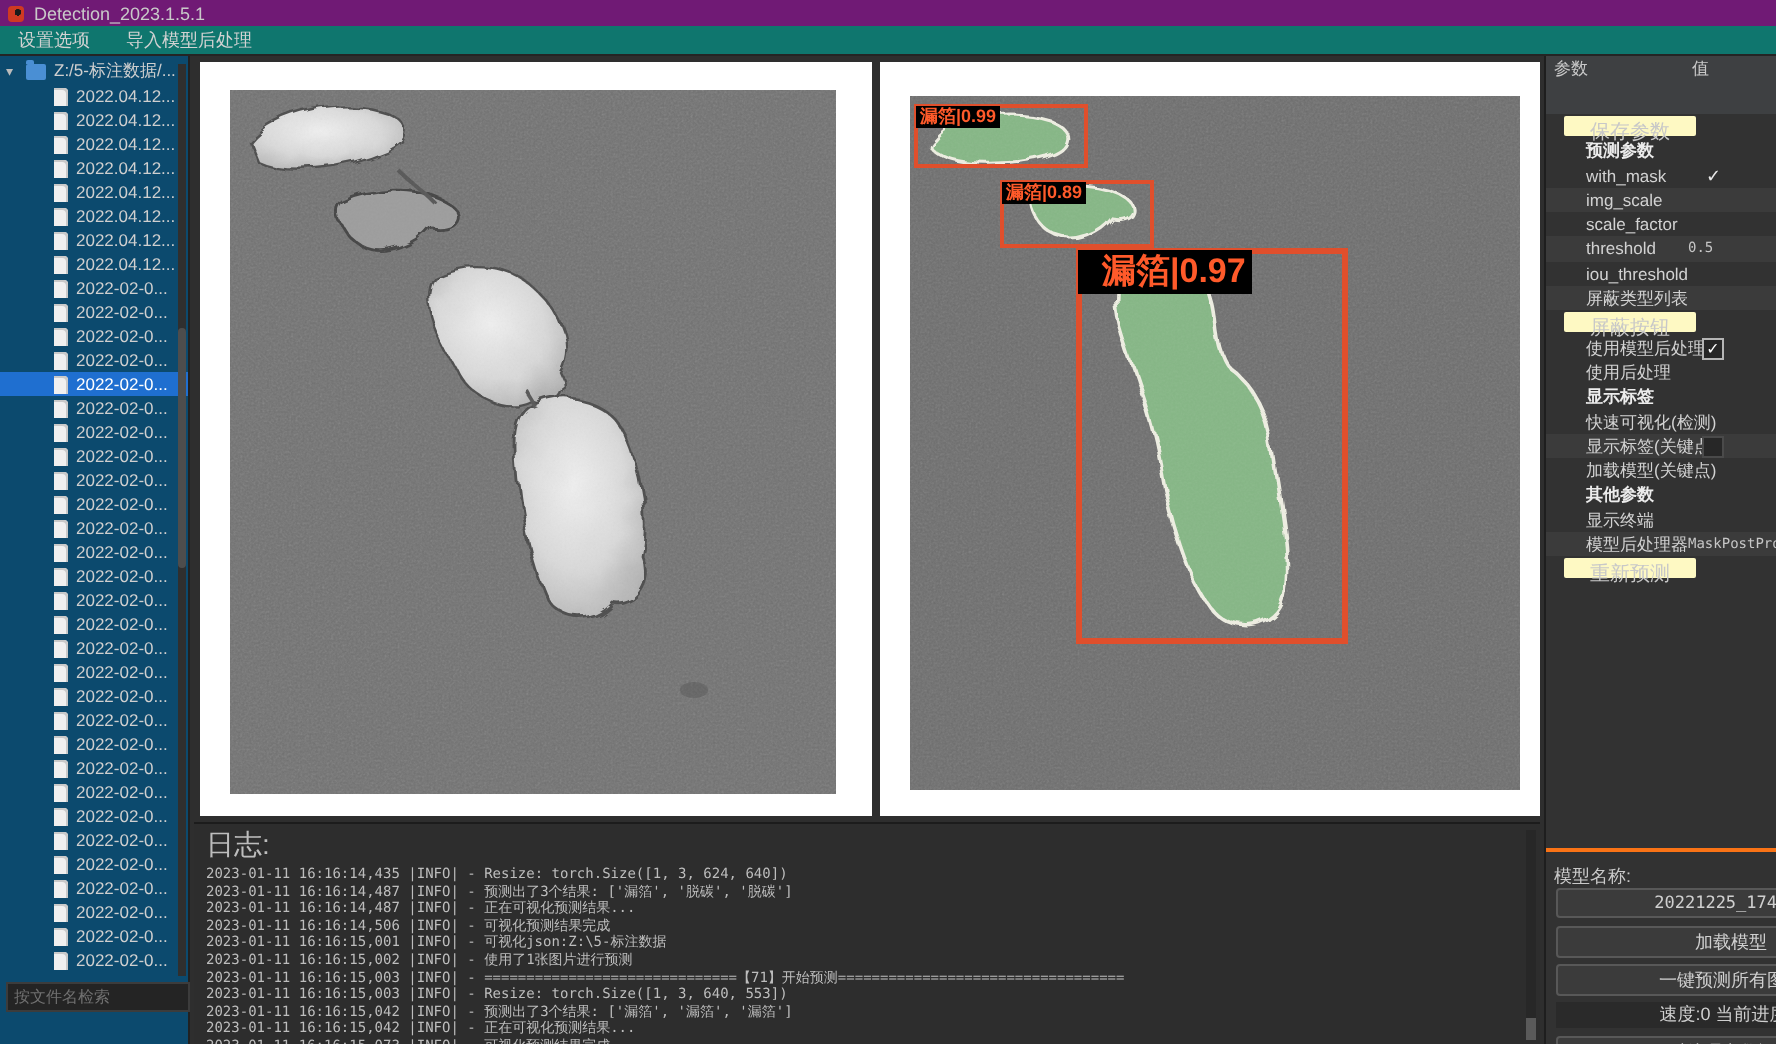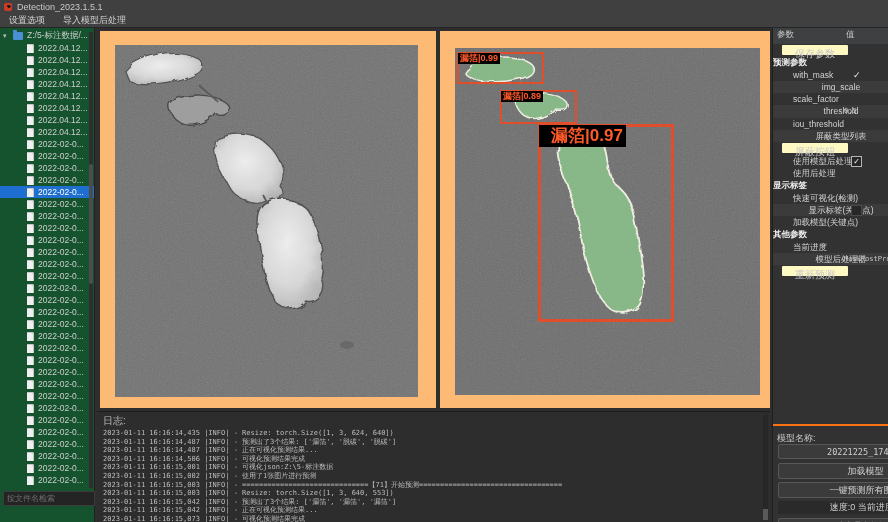--- a/index.html
+++ b/index.html
@@ -1,75 +1,75 @@
 <!DOCTYPE html>
 <html style="--accent: #e04f2c; --label: #ff5a2a;"><head>
 <meta charset="utf-8">
 <style>
   html,body{margin:0;padding:0;}
   body{width:888px;height:522px;overflow:hidden;position:relative;background:#2e2e2e;
        font-family:"Liberation Sans","DejaVu Sans",sans-serif;-webkit-font-smoothing:antialiased;}
   #window{position:absolute;inset:0;}
 
   
-  .titlebar{position:absolute;left:0;top:0;width:888px;height:14px;background:#404040;
+  .titlebar{position:absolute;left:0;top:0;width:888px;height:14px;background:#701a75;
             display:flex;align-items:center;font-size:9px;color:#c9c9c9;}
   .app-logo{width:8px;height:8px;margin:0 5px 0 4px;border-radius:2px;
             background:radial-gradient(circle at 62% 40%, #1b1b1b 0 1.6px, #cf3a22 1.7px 100%);}
-  .menubar{position:absolute;left:0;top:13px;width:888px;height:14px;background:#404040;
+  .menubar{position:absolute;left:0;top:13px;width:888px;height:14px;background:#0f766e;
            display:flex;align-items:center;font-size:9px;color:#d2d2d2;border-bottom:1px solid #242424;}
   .menu-item{padding:0 9px;line-height:14px;cursor:default;}
 
   
-  .sidebar{position:absolute;left:0;top:28px;width:94px;height:494px;background:#14532d;border-right:1px solid #212121;}
+  .sidebar{position:absolute;left:0;top:28px;width:94px;height:494px;background:#0c4a6e;border-right:1px solid #212121;}
   .tree{position:absolute;left:0;top:2px;width:94px;height:460px;overflow:hidden;}
   .tree-row{height:12px;display:flex;align-items:center;font-size:8.5px;color:#cfcfcf;white-space:nowrap;overflow:hidden;}
   .tree-row.selected{background:#1f6fd0;color:#fff;}
   .tw-arrow{width:8px;margin-left:3px;font-size:7px;color:#bbb;}
   .icon-folder{width:10px;height:8px;background:#4a8fd4;border-radius:1px;position:relative;margin:0 4px 0 2px;flex:0 0 auto;}
   .icon-folder::before{content:'';position:absolute;top:-2px;left:0;width:4px;height:2px;background:#4a8fd4;border-radius:1px 1px 0 0;}
   .file-row{padding-left:27px;text-align:center;}
   .icon-file{width:7px;height:9px;background:#f0f0f0;border-radius:0 2px 0 0;margin-right:4px;flex:0 0 auto;box-shadow:inset -1px 1px 0 #c9c9c9;}
   .side-scroll{position:absolute;right:1px;top:4px;width:4px;height:456px;background:#2f2f2f;}
   .side-scroll .handle{position:absolute;left:0;top:132px;width:4px;height:120px;background:#4d4d4d;border-radius:2px;}
   .search-input{position:absolute;left:3px;top:463px;width:84px;height:13px;background:#242424;border:1px solid #3c3c3c;
                 color:#ddd;font-size:8px;padding:0 3px;outline:none;}
   .search-input::placeholder{color:#707070;}
   .import-btn{position:absolute;left:8px;top:481px;width:78px;height:13px;background:#3f3f3f;border:1px solid #5a5a5a;
               border-radius:2px;color:#cfcfcf;font-size:8.5px;line-height:11px;text-align:center;padding:0;margin-top:28px;}
 
   
-  .panel{position:absolute;background:#fdba74;}
+  .panel{position:absolute;background:#ffffff;}
   .panel-left{left:100px;top:31px;width:336px;height:377px;}
   .panel-right{left:440px;top:31px;width:330px;height:377px;}
   .panel svg{position:absolute;}
   .det-box{position:absolute;border:2px solid var(--accent,#e04f2c);}
   .det-box.big{border-width:3px;}
   .det-label{position:absolute;background:#000;color:var(--label,#ff5a2a);font-weight:bold;
              font-size:9px;line-height:11px;padding:0 2px;white-space:nowrap;}
   .det-label.big{font-size:17px;line-height:22px;padding:0 3px;}
 
   
   .log-panel{position:absolute;left:97px;top:411px;width:673px;height:111px;background:#2d2d2d;border-top:1px solid #1c1c1c;}
-  .log-title{font-size:10px;color:#bdbdbd;margin:2px 0 1px 6px;}
+  .log-title{font-size:14px;color:#bdbdbd;margin:2px 0 1px 6px;}
   .log-lines{margin-left:6px;font-family:"DejaVu Sans Mono","Liberation Mono",monospace;
              font-size:7px;line-height:8.6px;color:#bdbdbd;white-space:pre;}
   .log-scroll{position:absolute;right:2px;top:3px;bottom:3px;width:5px;background:#272727;}
   .log-scroll .handle{position:absolute;left:0;bottom:0;width:5px;height:11px;background:#5a5a5a;}
 
   
   .right-panel{position:absolute;left:772px;top:28px;width:116px;height:494px;background:#323232;
                border-left:1px solid #1e1e1e;overflow:hidden;}
-  .p-header{height:16px;background:#3e4042;position:relative;font-size:8.5px;color:#c9c9c9;line-height:13px;}
+  .p-header{height:29px;background:#3e4042;position:relative;font-size:8.5px;color:#c9c9c9;line-height:13px;}
   .p-header .h-name{margin-left:4px;}
   .p-header .h-val{position:absolute;left:73px;top:0;}
   .p-row{height:12.3px;position:relative;font-size:8.5px;color:#d2d2d2;line-height:12.3px;white-space:nowrap;}
-  .p-row.alt{background:#3b3b3b;text-align:center;}
+  .p-row.alt{background:#3b3b3b;}
   .p-row .lbl{margin-left:20px;}
-  .p-row.section .lbl{margin-left:0;font-weight:bold;color:#ececec;}
+  .p-row.section .lbl{margin-left:20px;font-weight:bold;color:#ececec;}
   .p-btn{position:relative;top:1px;margin-left:9px;height:10px;background:#3e3e3e;border:5px solid #fef9c3;
          border-radius:1px;color:#c8c8c8;font-size:10px;line-height:8px;padding:0 8px;}
   .p-row .val{position:absolute;left:71px;font-size:7px;color:#c6c6c6;font-family:"DejaVu Sans Mono",monospace;}
   .p-row .check{position:absolute;left:80px;color:#eaeaea;font-size:9px;}
   .p-row .cb{position:absolute;left:78px;top:1.5px;width:9px;height:9px;border:1px solid #b5b5b5;background:#262626;
              color:#fff;font-size:8px;line-height:9px;text-align:center;}
   .p-row .cb.empty{border-color:#4a4a4a;background:#272727;}
 
   
   .model-sec{position:absolute;left:0;top:396px;width:116px;height:98px;border-top:2px solid #f97316;}
@@ -339,21 +339,21 @@
         <div class="p-row"><span class="lbl">iou_threshold</span></div>
         <div class="p-row alt"><span class="lbl">屏蔽类型列表</span></div>
         <div class="p-row btnrow"><button class="p-btn">屏蔽按钮</button></div>
         <div class="p-row"><span class="lbl">使用模型后处理</span><span class="cb">✓</span></div>
         <div class="p-row"><span class="lbl">使用后处理</span></div>
         <div class="p-row section"><span class="lbl">显示标签</span></div>
         <div class="p-row"><span class="lbl">快速可视化(检测)</span></div>
         <div class="p-row alt"><span class="lbl">显示标签(关键点)</span><span class="cb empty"></span></div>
         <div class="p-row"><span class="lbl">加载模型(关键点)</span></div>
         <div class="p-row section"><span class="lbl">其他参数</span></div>
-        <div class="p-row"><span class="lbl">当前进度</span></div>
+        <div class="p-row"><span class="lbl">显示终端</span></div>
         <div class="p-row alt"><span class="lbl">模型后处理器</span><span class="val">MaskPostPro</span></div>
         <div class="p-row btnrow"><button class="p-btn">重新预测</button></div>
       </div>
 
     <div class="model-sec">
       <div class="model-label">模型名称:</div>
       <button class="m-btn m-name">20221225_174813</button>
       <button class="m-btn m-load">加载模型</button>
       <button class="m-btn m-predict">一键预测所有图片</button>
       <div class="m-status">速度:0 当前进度:0</div>

